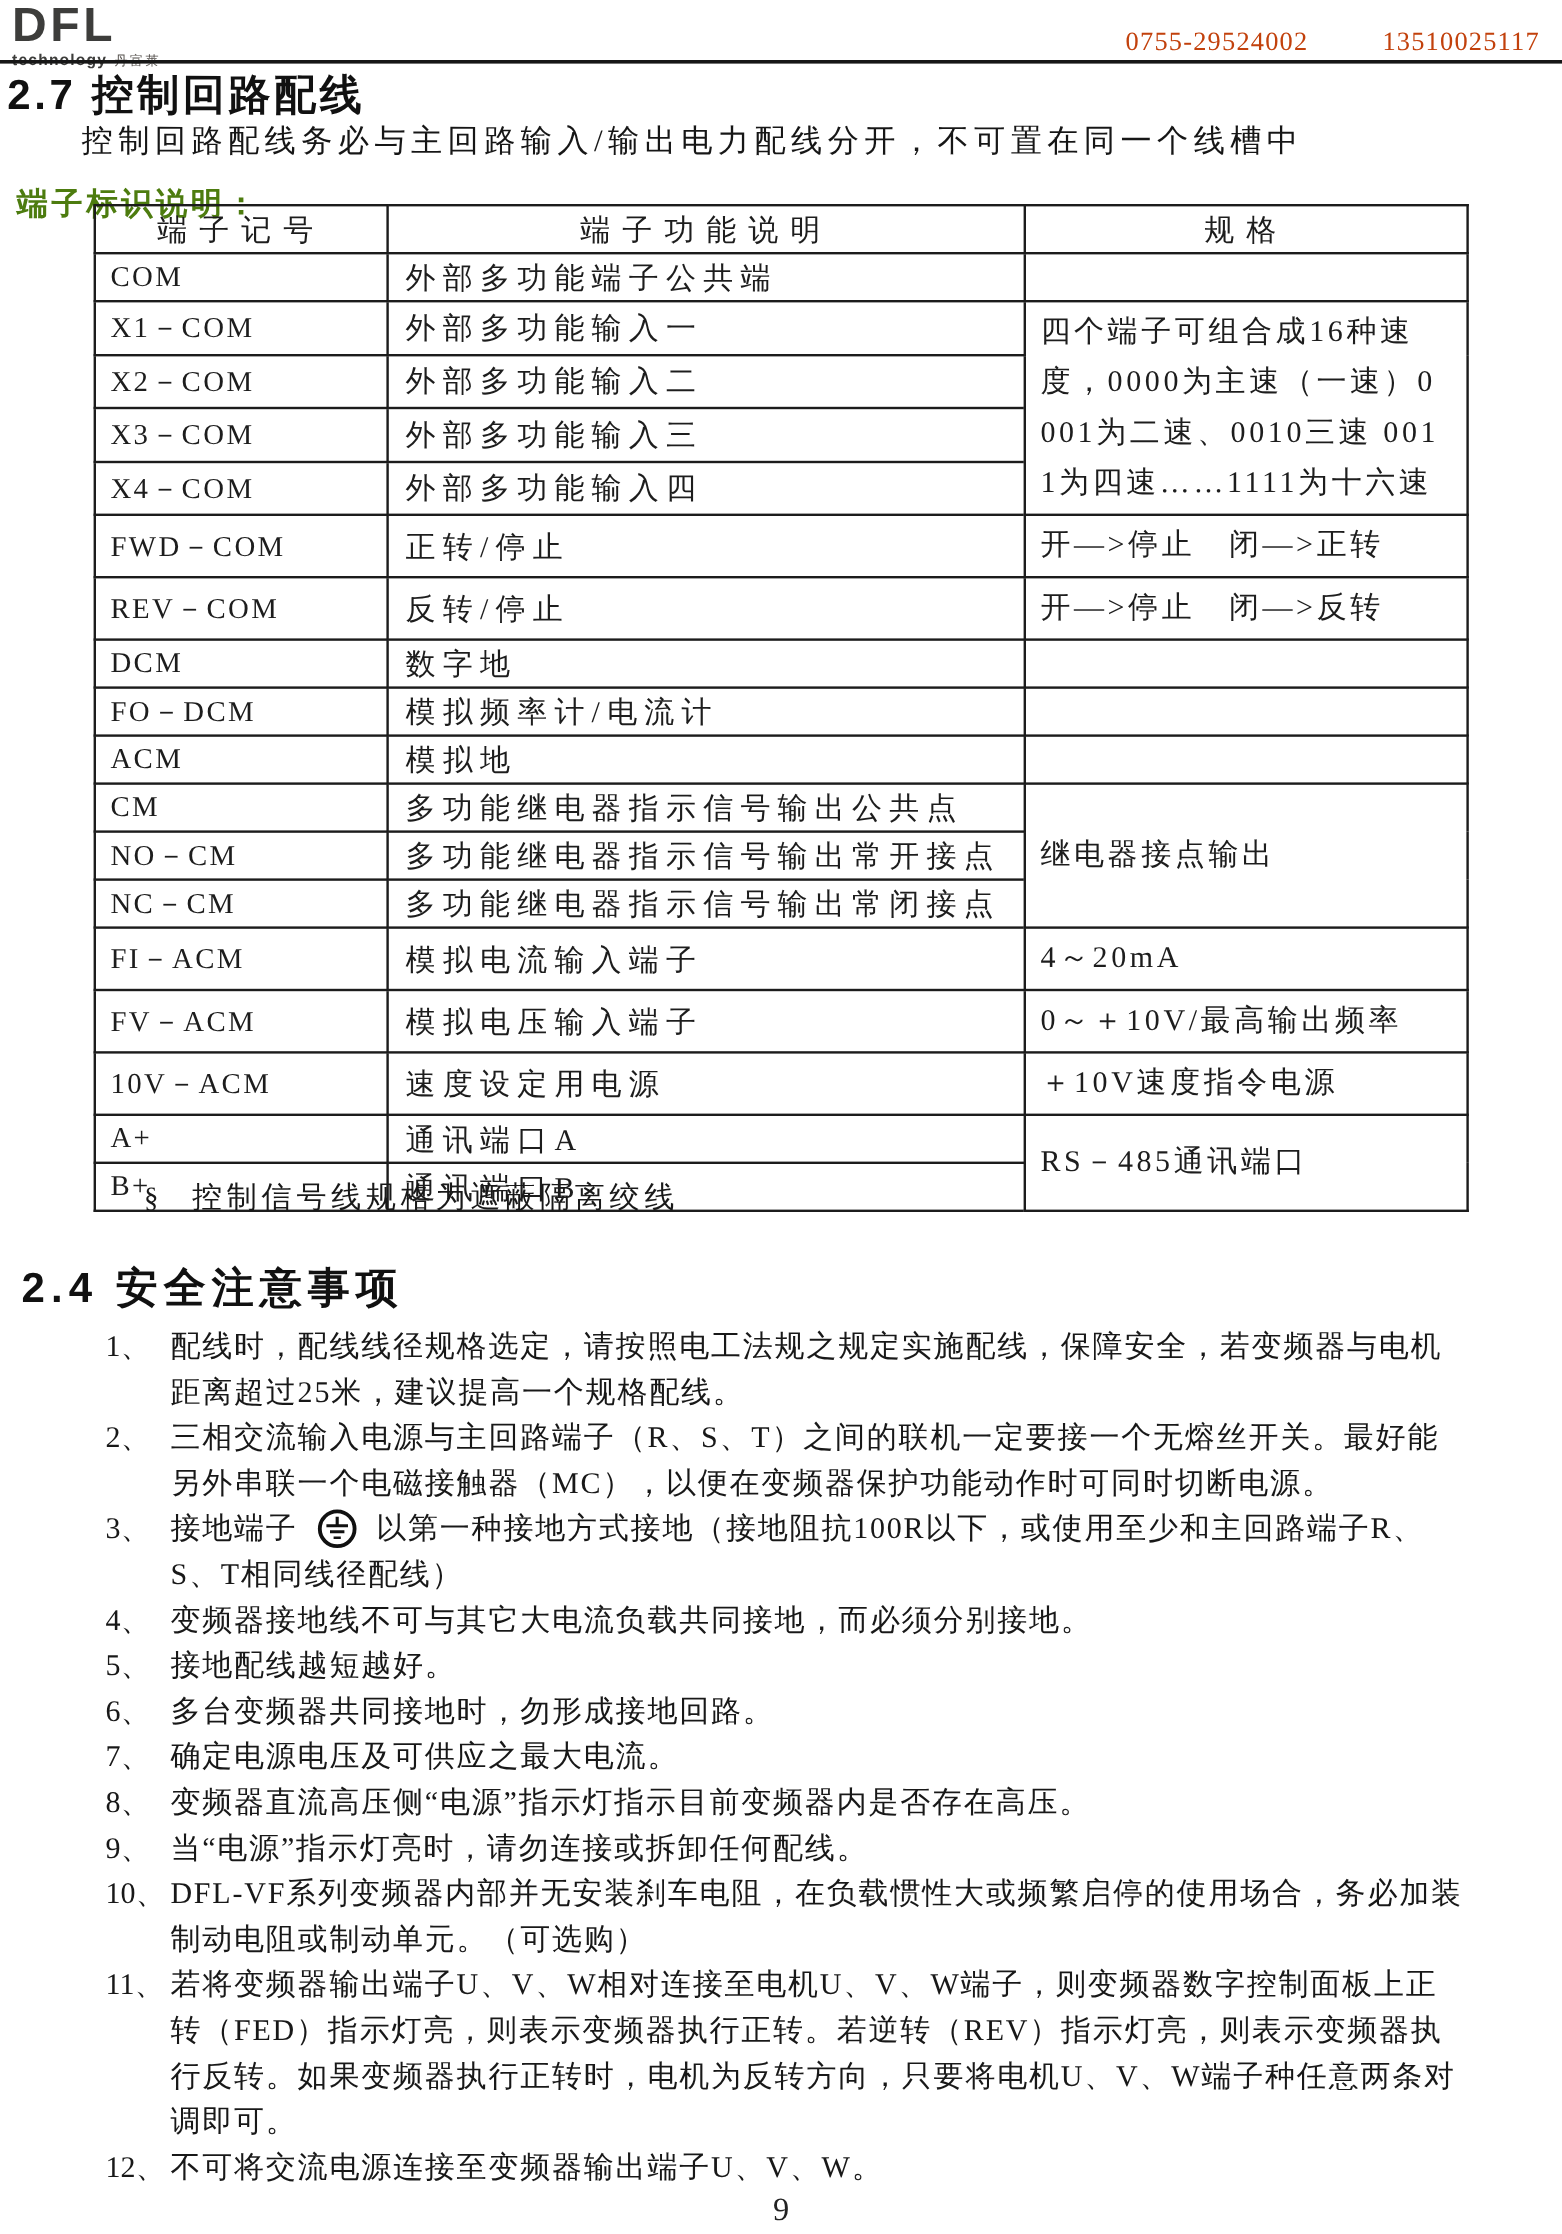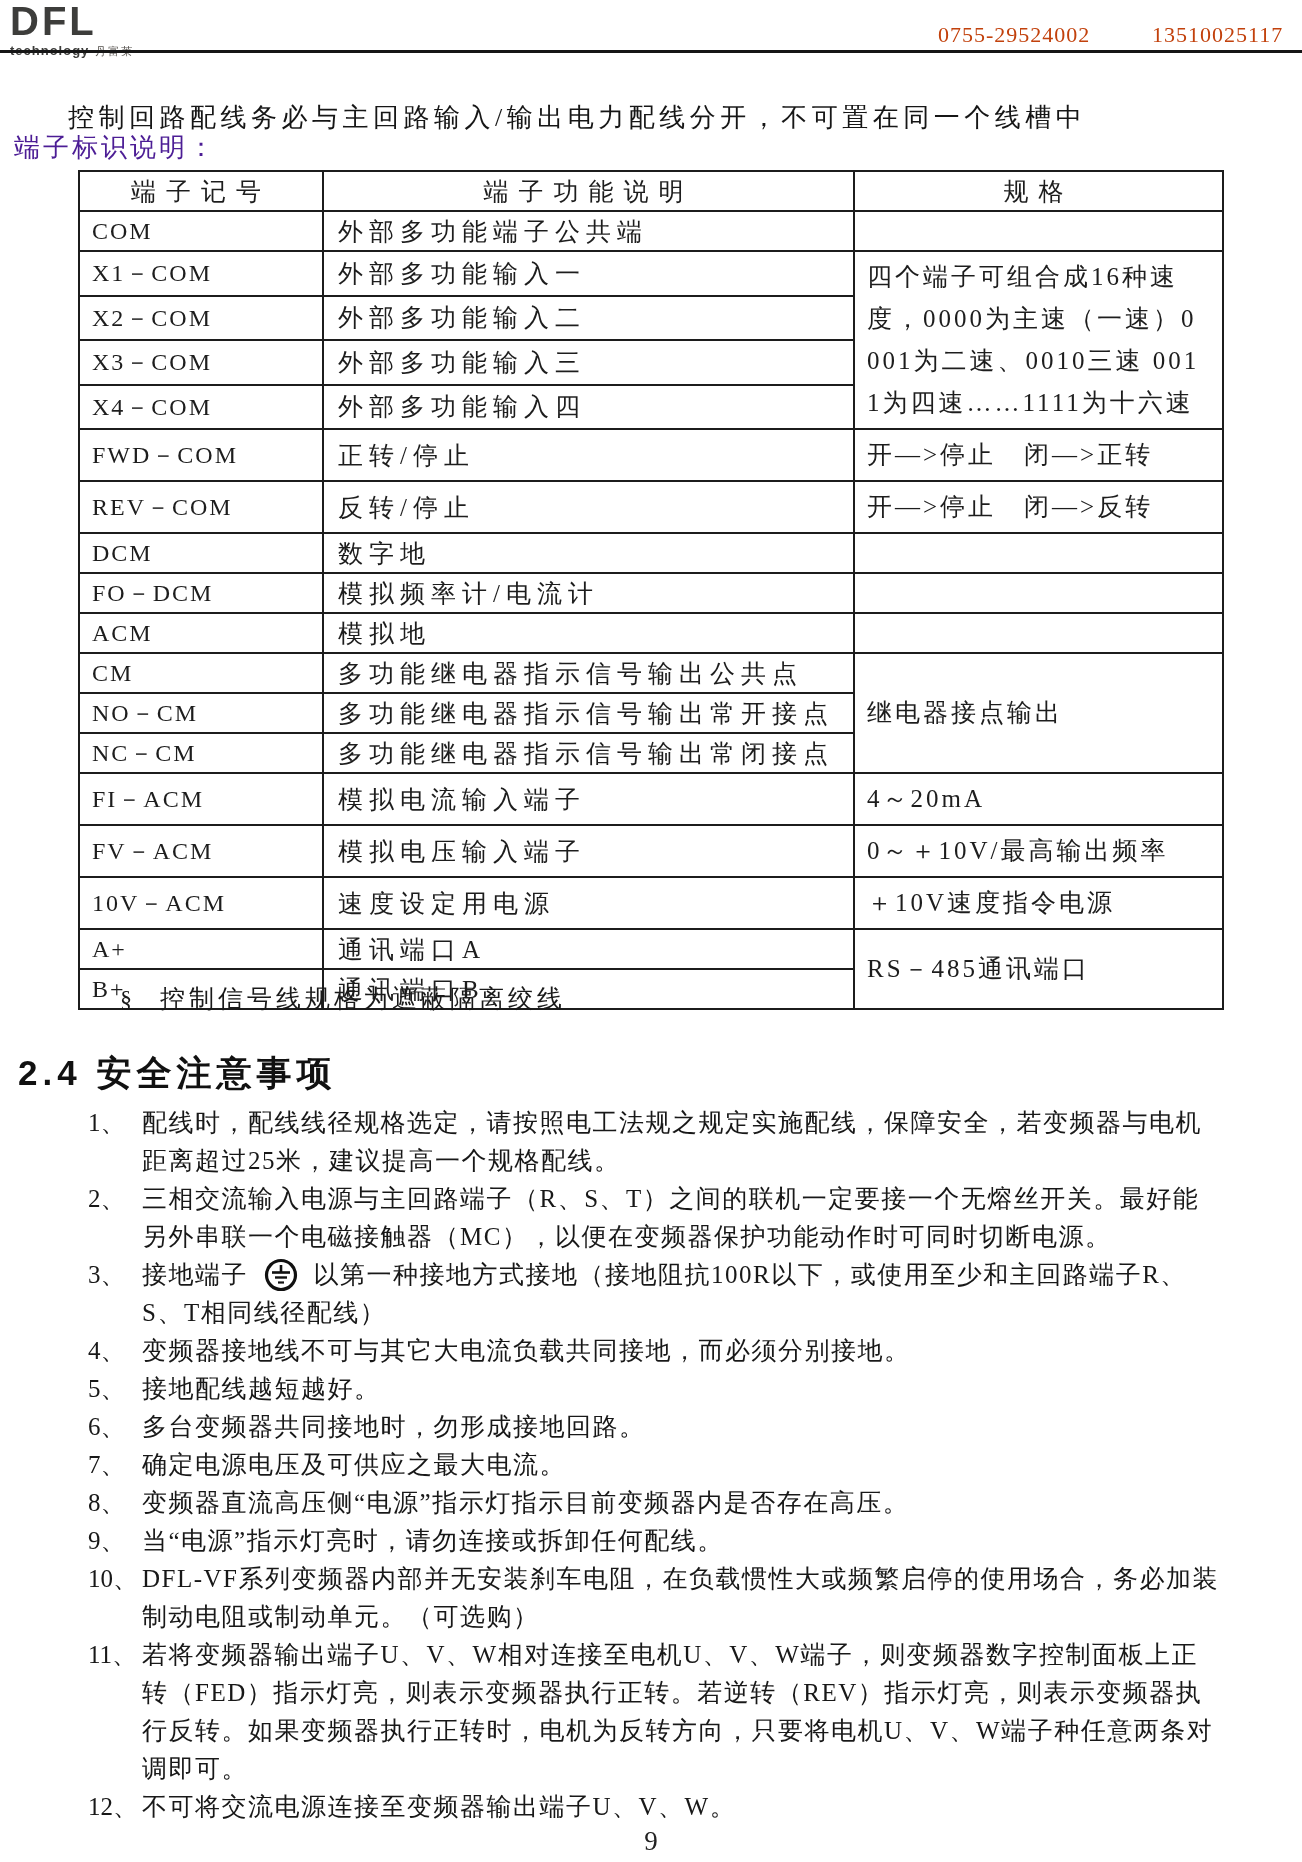--- a/index.html
+++ b/index.html
@@ -49,22 +49,22 @@
     white-space: nowrap;
   }
   .h-wiring { left: 6px;  top: 56px;  letter-spacing: 3px; }
   .h-safety { left: 18px; top: 1050px; letter-spacing: 5px; }
 
   .intro {
     position: absolute; left: 68px; top: 100px;
     font-size: 26px; letter-spacing: 4.5px; white-space: nowrap; color: #161616;
   }
   .table-label {
-    position: absolute; left: 14px; top: 130px;
-    font-size: 26px; letter-spacing: 3px; color: #4c1d95;
+    position: absolute; left: 14px; top: 152px;
+    font-size: 26px; letter-spacing: 3px; color: #4d7c0f; font-weight: bold;
   }
 
   
   .tbl-wrap { position: absolute; left: 78px; top: 170px; }
   table.terminals { border-collapse: collapse; table-layout: fixed; width: 1144px; }
   table.terminals th, table.terminals td {
     border: 2px solid #1c1c1c;
     vertical-align: middle;
     color: #1d1d1d;
     overflow: hidden;
@@ -116,20 +116,21 @@
   <div class="logo">
     <div class="logo-main">DFL</div>
     <div class="logo-subrow">
       <span class="logo-sub">technology</span><span class="logo-cn">丹富莱</span>
     </div>
   </div>
   <div class="phone phone-left">0755-29524002</div>
   <div class="phone phone-right">13510025117</div>
   <div class="header-rule"></div>
 
+  <div class="h-wiring">2.7 控制回路配线</div>
   <div class="intro">控制回路配线务必与主回路输入/输出电力配线分开，不可置在同一个线槽中</div>
   <div class="table-label">端子标识说明：</div>
 
   <div class="tbl-wrap">
     <table class="terminals">
       <colgroup>
         <col style="width:244px">
         <col style="width:531px">
         <col style="width:369px">
       </colgroup>

